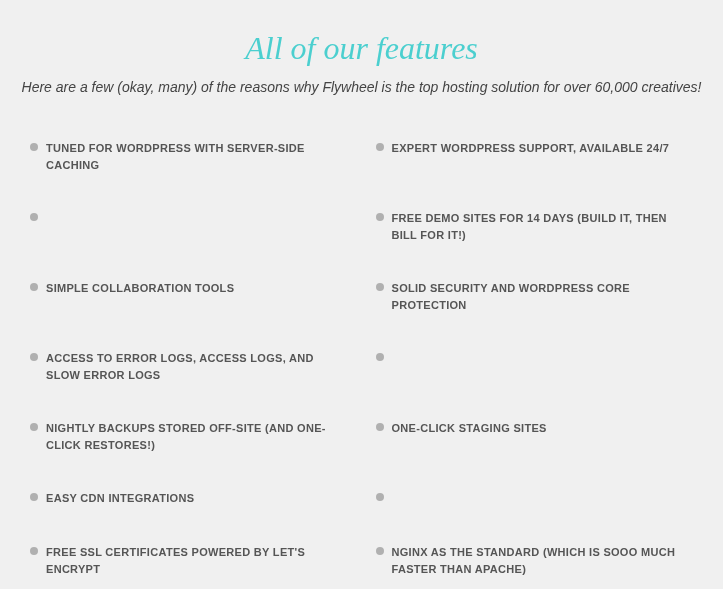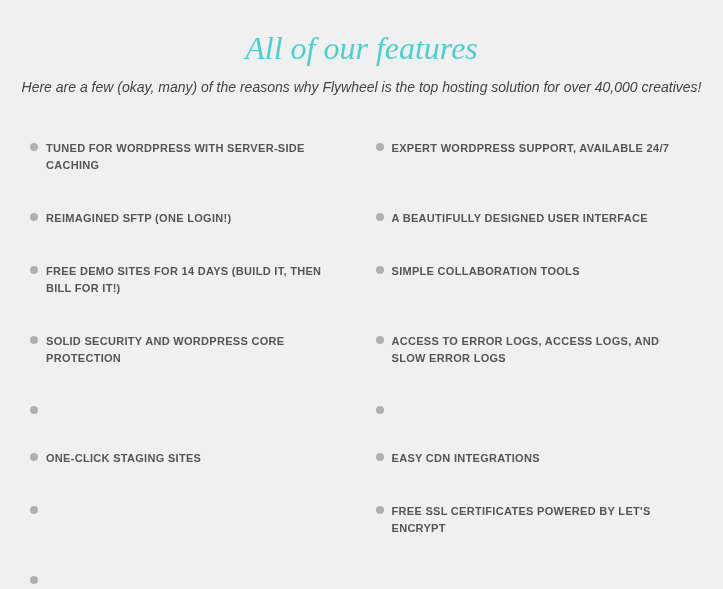--- a/index.html
+++ b/index.html
@@ -63,42 +63,37 @@
       letter-spacing: 0.3px;
       line-height: 1.55;
     }
   </style>
 </head>
 <body>
 
 <div class="container">
   <div class="header-section">
     <h1 class="main-title">All of our features</h1>
-    <p class="subtitle">Here are a few (okay, many) of the reasons why Flywheel is the top hosting solution for over 40,000 creatives!</p>
+    <p class="subtitle">Here are a few (okay, many) of the reasons why Flywheel is the top hosting solution for over 60,000 creatives!</p>
   </div>
 
   <div class="features-grid">
 
     <div class="feature-item">
       <span class="bullet"></span>
       <span class="feature-text">TUNED FOR WORDPRESS WITH SERVER-SIDE CACHING</span>
     </div>
     <div class="feature-item">
       <span class="bullet"></span>
       <span class="feature-text">EXPERT WORDPRESS SUPPORT, AVAILABLE 24/7</span>
     </div>
     <div class="feature-item">
       <span class="bullet"></span>
-      <span class="feature-text">REIMAGINED SFTP (ONE LOGIN!)</span>
     </div>
 
-    <div class="feature-item">
-      <span class="bullet"></span>
-      <span class="feature-text">A BEAUTIFULLY DESIGNED USER INTERFACE</span>
-    </div>
     <div class="feature-item">
       <span class="bullet"></span>
       <span class="feature-text">FREE DEMO SITES FOR 14 DAYS (BUILD IT, THEN BILL FOR IT!)</span>
     </div>
     <div class="feature-item">
       <span class="bullet"></span>
       <span class="feature-text">SIMPLE COLLABORATION TOOLS</span>
     </div>
 
     <div class="feature-item">
@@ -108,35 +103,37 @@
     <div class="feature-item">
       <span class="bullet"></span>
       <span class="feature-text">ACCESS TO ERROR LOGS, ACCESS LOGS, AND SLOW ERROR LOGS</span>
     </div>
 
     <div class="feature-item">
       <span class="bullet"></span>
     </div>
     <div class="feature-item">
       <span class="bullet"></span>
+      <span class="feature-text">NIGHTLY BACKUPS STORED OFF-SITE (AND ONE-CLICK RESTORES!)</span>
     </div>
 
     <div class="feature-item">
       <span class="bullet"></span>
       <span class="feature-text">ONE-CLICK STAGING SITES</span>
     </div>
     <div class="feature-item">
       <span class="bullet"></span>
       <span class="feature-text">EASY CDN INTEGRATIONS</span>
     </div>
     <div class="feature-item">
       <span class="bullet"></span>
     </div>
 
     <div class="feature-item">
       <span class="bullet"></span>
       <span class="feature-text">FREE SSL CERTIFICATES POWERED BY LET'S ENCRYPT</span>
     </div>
     <div class="feature-item">
       <span class="bullet"></span>
+      <span class="feature-text">NGINX AS THE STANDARD (WHICH IS SOOO MUCH FASTER THAN APACHE)</span>
     </div>
   </div>
 </div>
 
 </body></html>

